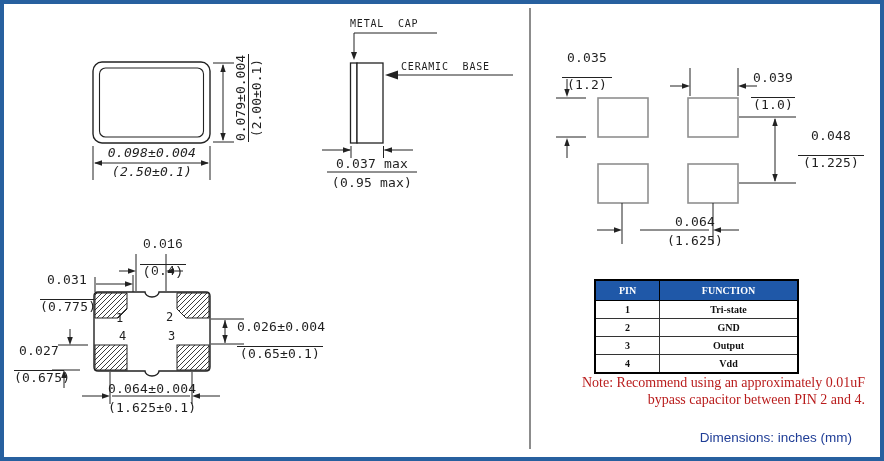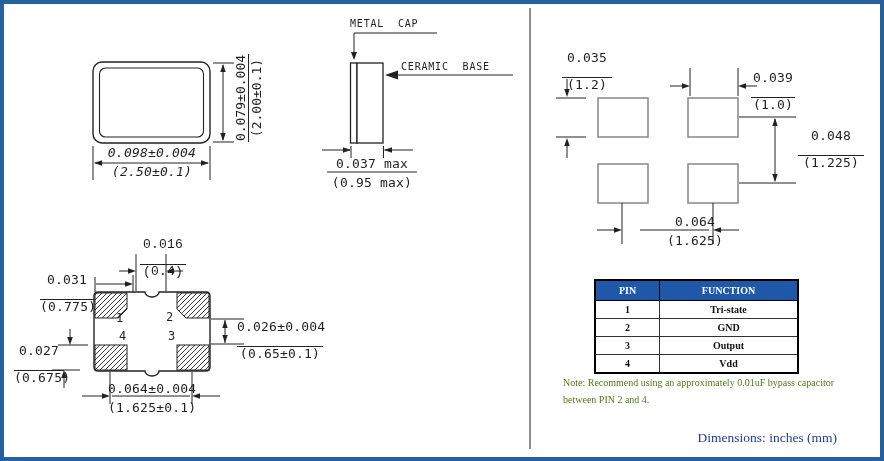--- a/index.html
+++ b/index.html
@@ -17,23 +17,23 @@
   .rot{position:absolute;left:233px;top:142px;z-index:10;transform:rotate(-90deg);transform-origin:0 0;
        display:flex;flex-direction:column;width:88px;}
   .rot span{display:block;font-size:13px;line-height:15px;text-align:center;white-space:nowrap;}
   .rot span.frac{border-bottom:1.2px solid #222;}
   table.pin-table{position:absolute;left:571px;top:279px;z-index:10;width:205px;border-collapse:collapse;
        border:2px solid #000;font-family:"Liberation Serif",serif;font-weight:bold;font-size:10px;margin-left:23px;}
   table.pin-table th{background:var(--table-header-bg,#1f58a8);color:var(--table-header-text,#fff);
        border:1px solid #000;height:19px;padding:0;text-align:center;}
   table.pin-table td{border:1px solid #333;height:17px;padding:0;text-align:center;color:#111;}
   .note{position:absolute;left:563px;top:375px;width:302px;z-index:10;
-       font-family:"Liberation Serif",serif;font-size:10px;line-height:16.5px;color:#4d7c0f;}
-  .footer{position:absolute;right:47px;top:430px;z-index:10;text-align:center;
-       font-family:Liberation Serif, serif;font-size:13.5px;color:var(--footer-text,#1f3d96);}
+       font-family:"Liberation Serif",serif;font-size:14px;line-height:16.5px;color:#b91c1c;text-align:right;}
+  .footer{position:absolute;right:32px;top:430px;z-index:10;text-align:center;
+       font-family:Liberation Sans, sans-serif;font-size:13.5px;color:var(--footer-text,#1f3d96);}
 </style>
 </head>
 <body>
 
 <div class="canvas">
   <div class="frame"></div>
 
   <svg class="linework" width="884" height="461" viewBox="0 0 884 461">
     <defs>
       <pattern id="hatch" patternUnits="userSpaceOnUse" width="5" height="5">

